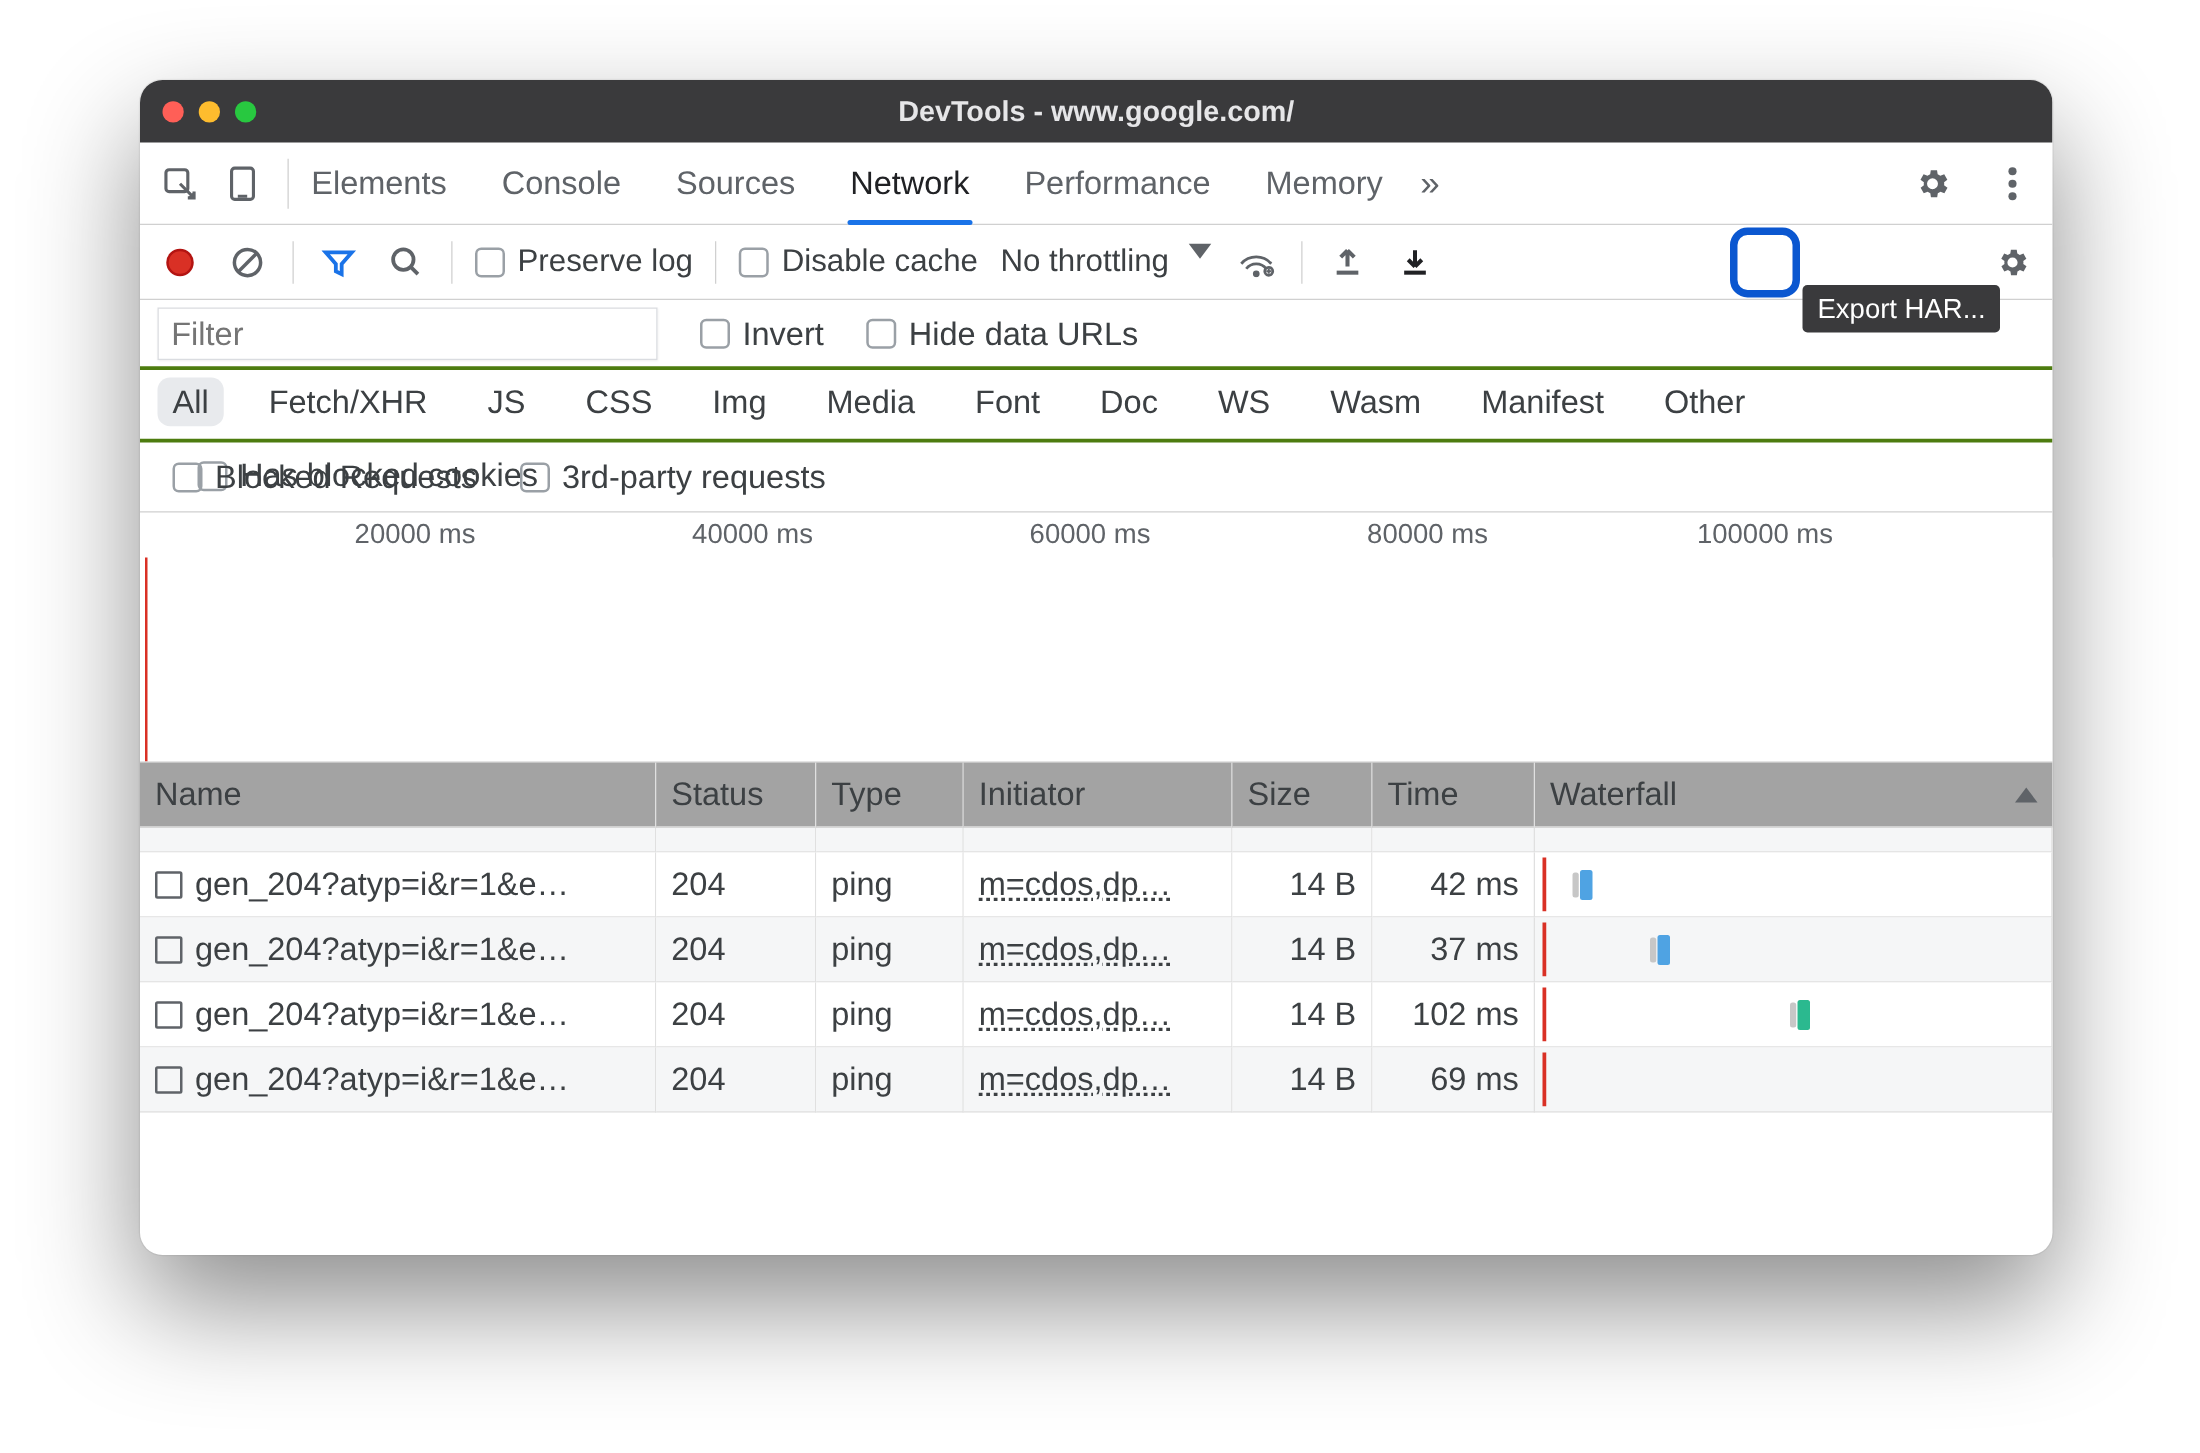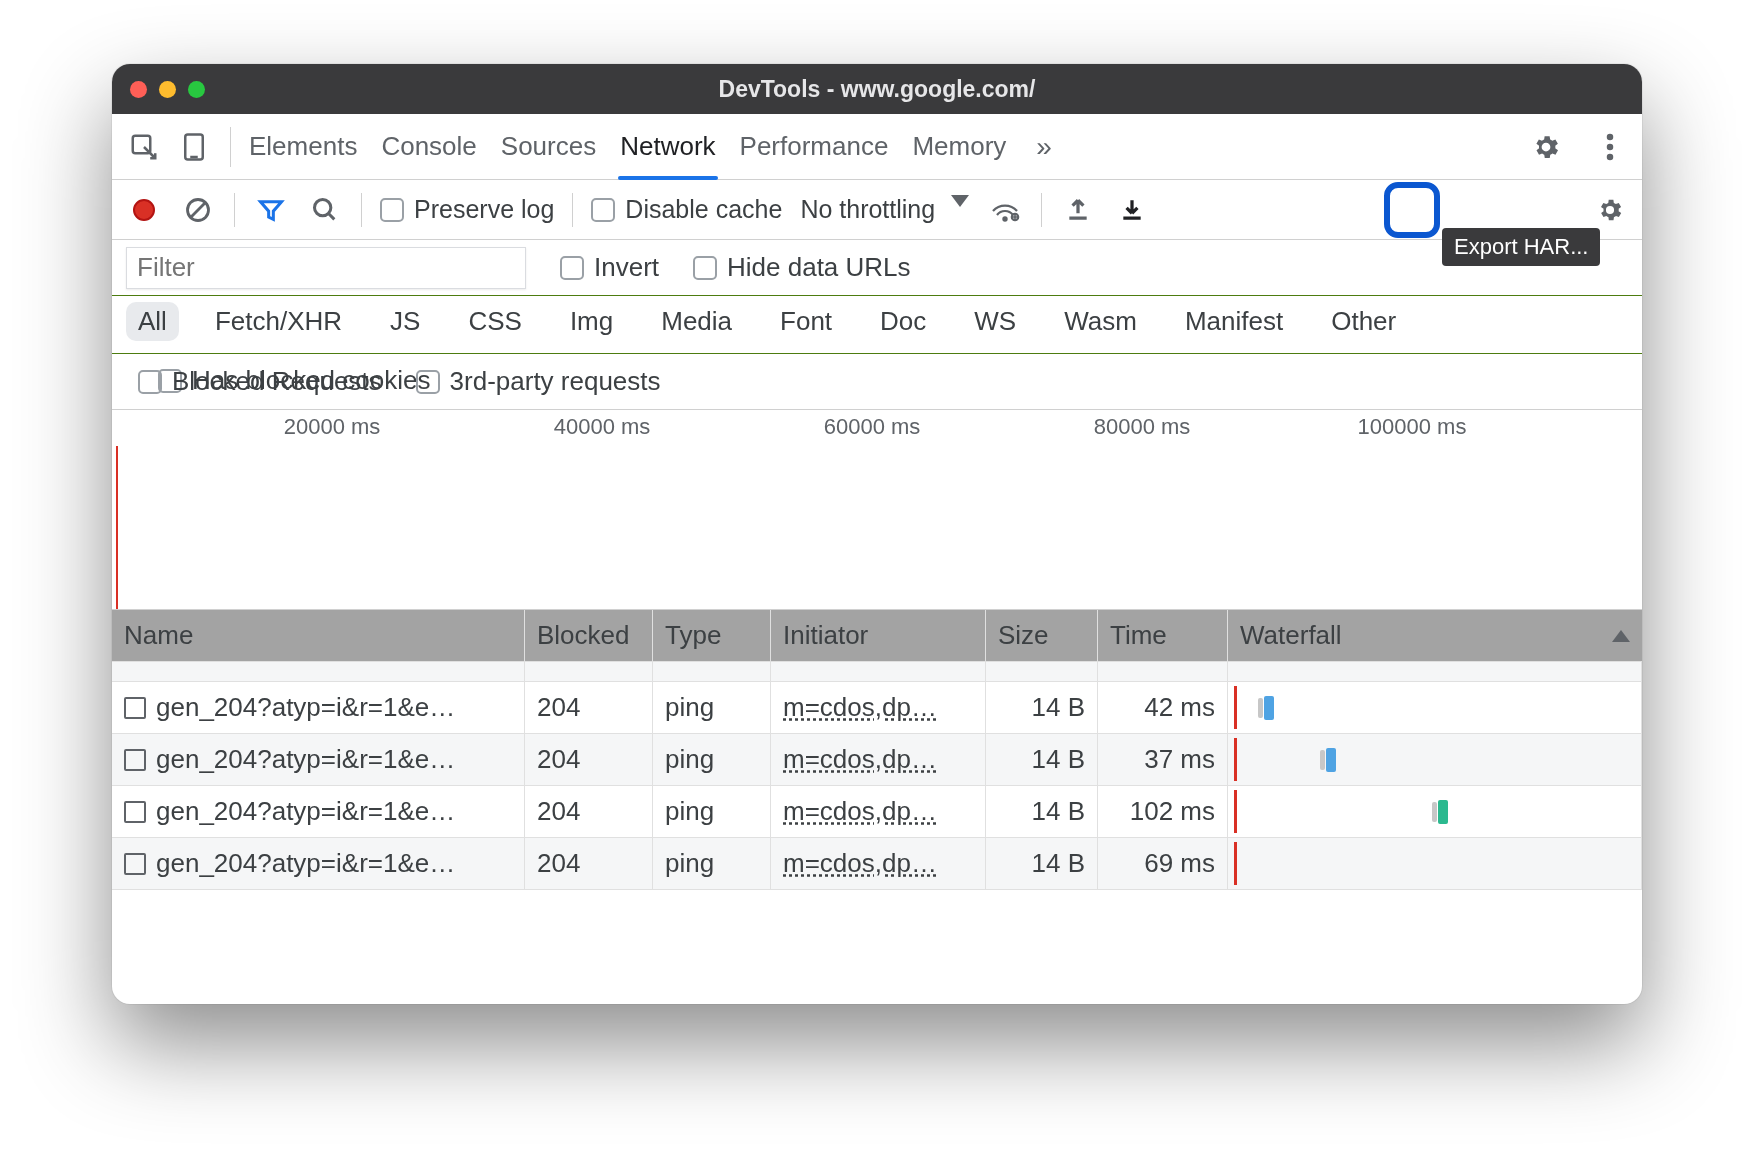--- a/index.html
+++ b/index.html
@@ -14,42 +14,42 @@
   .titlebar { height: 50px; background: #3a3a3c; display: flex; align-items: center; position: relative; color: #e6e6e8; }
   .traffic { display: flex; gap: 12px; margin-left: 18px; }
   .dot { width: 17px; height: 17px; border-radius: 50%; }
   .dot.red { background: #ff5f57; } .dot.yellow { background: #febc2e; } .dot.green { background: #28c840; }
   .title { position: absolute; left: 0; right: 0; text-align: center; font-size: 23px; font-weight: 600; pointer-events: none; }
 
   
   .tabs-row { height: 66px; border-bottom: 1px solid #d0d0d0; display: flex; align-items: center; padding: 0 14px; font-size: 26px; color: #5f6368; }
   .tool-icon { width: 36px; height: 36px; display: inline-flex; align-items: center; justify-content: center; }
   .tabs-row .sep { width: 1px; height: 40px; background: #d0d0d0; margin: 0 18px; }
-  .tabs { display: flex; gap: 24px; align-items: center; height: 100%; }
+  .tabs { display: flex; gap: 44px; align-items: center; height: 100%; }
   .tab { height: 100%; display: flex; align-items: center; cursor: pointer; position: relative; }
   .tab.active { color: #202124; }
   .tab.active::after { content: ""; position: absolute; left: -2px; right: -2px; bottom: -1px; height: 4px; background: #1a73e8; border-radius: 2px; }
   .overflow { margin-left: 30px; font-size: 28px; color: #5f6368; }
   .spacer { flex: 1; }
   .right-icons { display: flex; gap: 28px; align-items: center; color: #5f6368; }
 
   
   .toolbar { height: 60px; border-bottom: 1px solid #d0d0d0; display: flex; align-items: center; padding: 0 14px; font-size: 25px; color: #5f6368; gap: 18px; position: relative; }
   .rec { width: 22px; height: 22px; background: #d93025; border-radius: 50%; border: 2px solid #b31412; }
   .checkbox { width: 24px; height: 24px; border: 2px solid #9aa0a6; border-radius: 5px; display: inline-block; vertical-align: middle; margin-right: 10px; }
   .toolbar .chk-label { color: #3c4043; display: flex; align-items: center; }
   .toolbar .sep { width: 1px; height: 34px; background: #d0d0d0; }
   .dropdown { color: #3c4043; display: flex; align-items: flex-start; gap: 16px; }
   .triangle-down { width: 0; height: 0; border-left: 9px solid transparent; border-right: 9px solid transparent; border-top: 12px solid #5f6368; }
   .icon-btn { width: 36px; height: 36px; display: inline-flex; align-items: center; justify-content: center; cursor: pointer; }
   .highlight-ring { position: absolute; border: 6px solid #0b57d0; border-radius: 14px; pointer-events: none; }
   .tooltip { position: absolute; background: #3a3a3c; color: #fff; font-size: 22px; padding: 6px 12px; border-radius: 4px; white-space: nowrap; }
 
   
-  .filter-row, .type-row, .extra-row { border-bottom: 1px solid #4d7c0f; display: flex; align-items: center; padding: 6px 14px; font-size: 26px; color: #3c4043; gap: 22px; flex-wrap: wrap; }
+  .filter-row, .type-row, .extra-row { border-bottom: 3px solid #4d7c0f; display: flex; align-items: center; padding: 6px 14px; font-size: 26px; color: #3c4043; gap: 22px; flex-wrap: wrap; }
   .filter-row { height: 56px; }
   .filter-input { width: 400px; height: 42px; border: 1px solid #dadce0; background: #fff; box-shadow: 0 1px 2px rgba(0,0,0,0.08); font-size: 26px; padding: 0 10px; color: #3c4043; }
   .type-row { height: 58px; gap: 24px; }
   .pill { padding: 4px 12px; border-radius: 10px; cursor: pointer; }
   .pill.active { background: #e8eaed; }
   .extra-row { height: 56px; border-bottom: 1px solid #d0d0d0; }
   .chk-inline { display: flex; align-items: center; padding-left: 12px; }
 
   
   .timeline { height: 200px; position: relative; border-bottom: 1px solid #d0d0d0; }
@@ -274,21 +274,21 @@
           <div class="tl-grid" style="left:1165px"></div>
           <div class="tl-grid" style="left:1435px"></div>
     </div>
     <div class="tl-body">
       <div class="tl-marker"></div>
     </div>
   </div>
 
   <div class="grid">
     <div class="hdr">Name</div>
-    <div class="hdr">Blocked</div>
+    <div class="hdr">Status</div>
     <div class="hdr">Type</div>
     <div class="hdr">Initiator</div>
     <div class="hdr">Size</div>
     <div class="hdr">Time</div>
     <div class="hdr last">
           <span>Waterfall</span>
           <span class="sort-tri"></span>
         </div>
 
     <div class="r-even name-cell" style="height:20px;padding-top:0;padding-bottom:0"></div>

